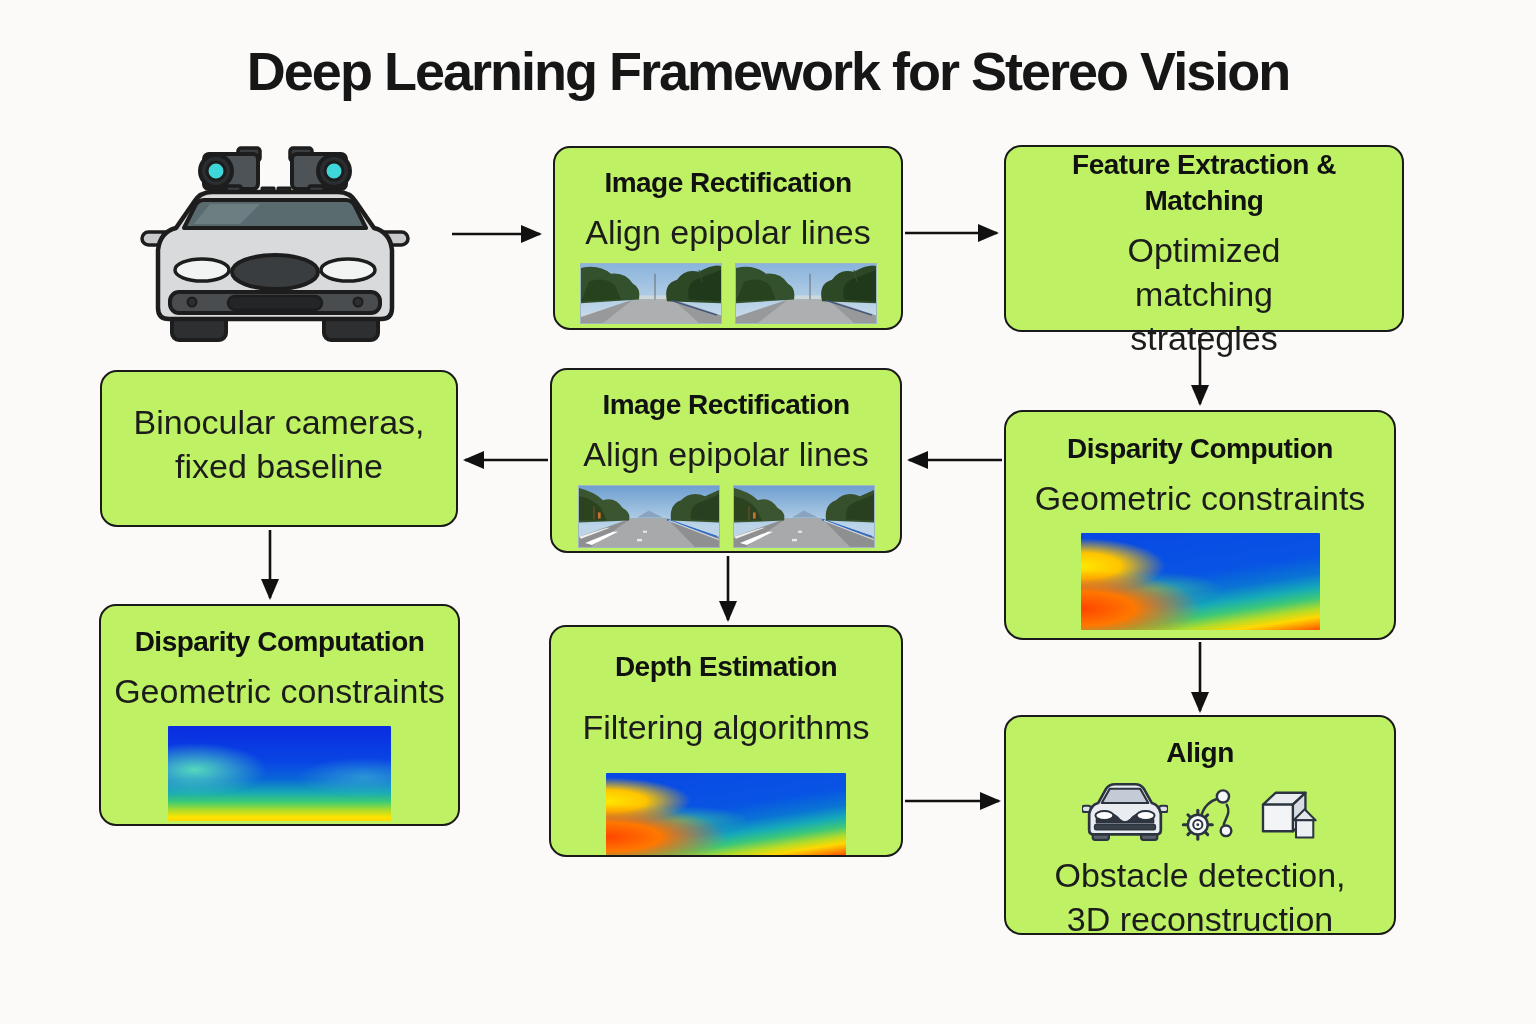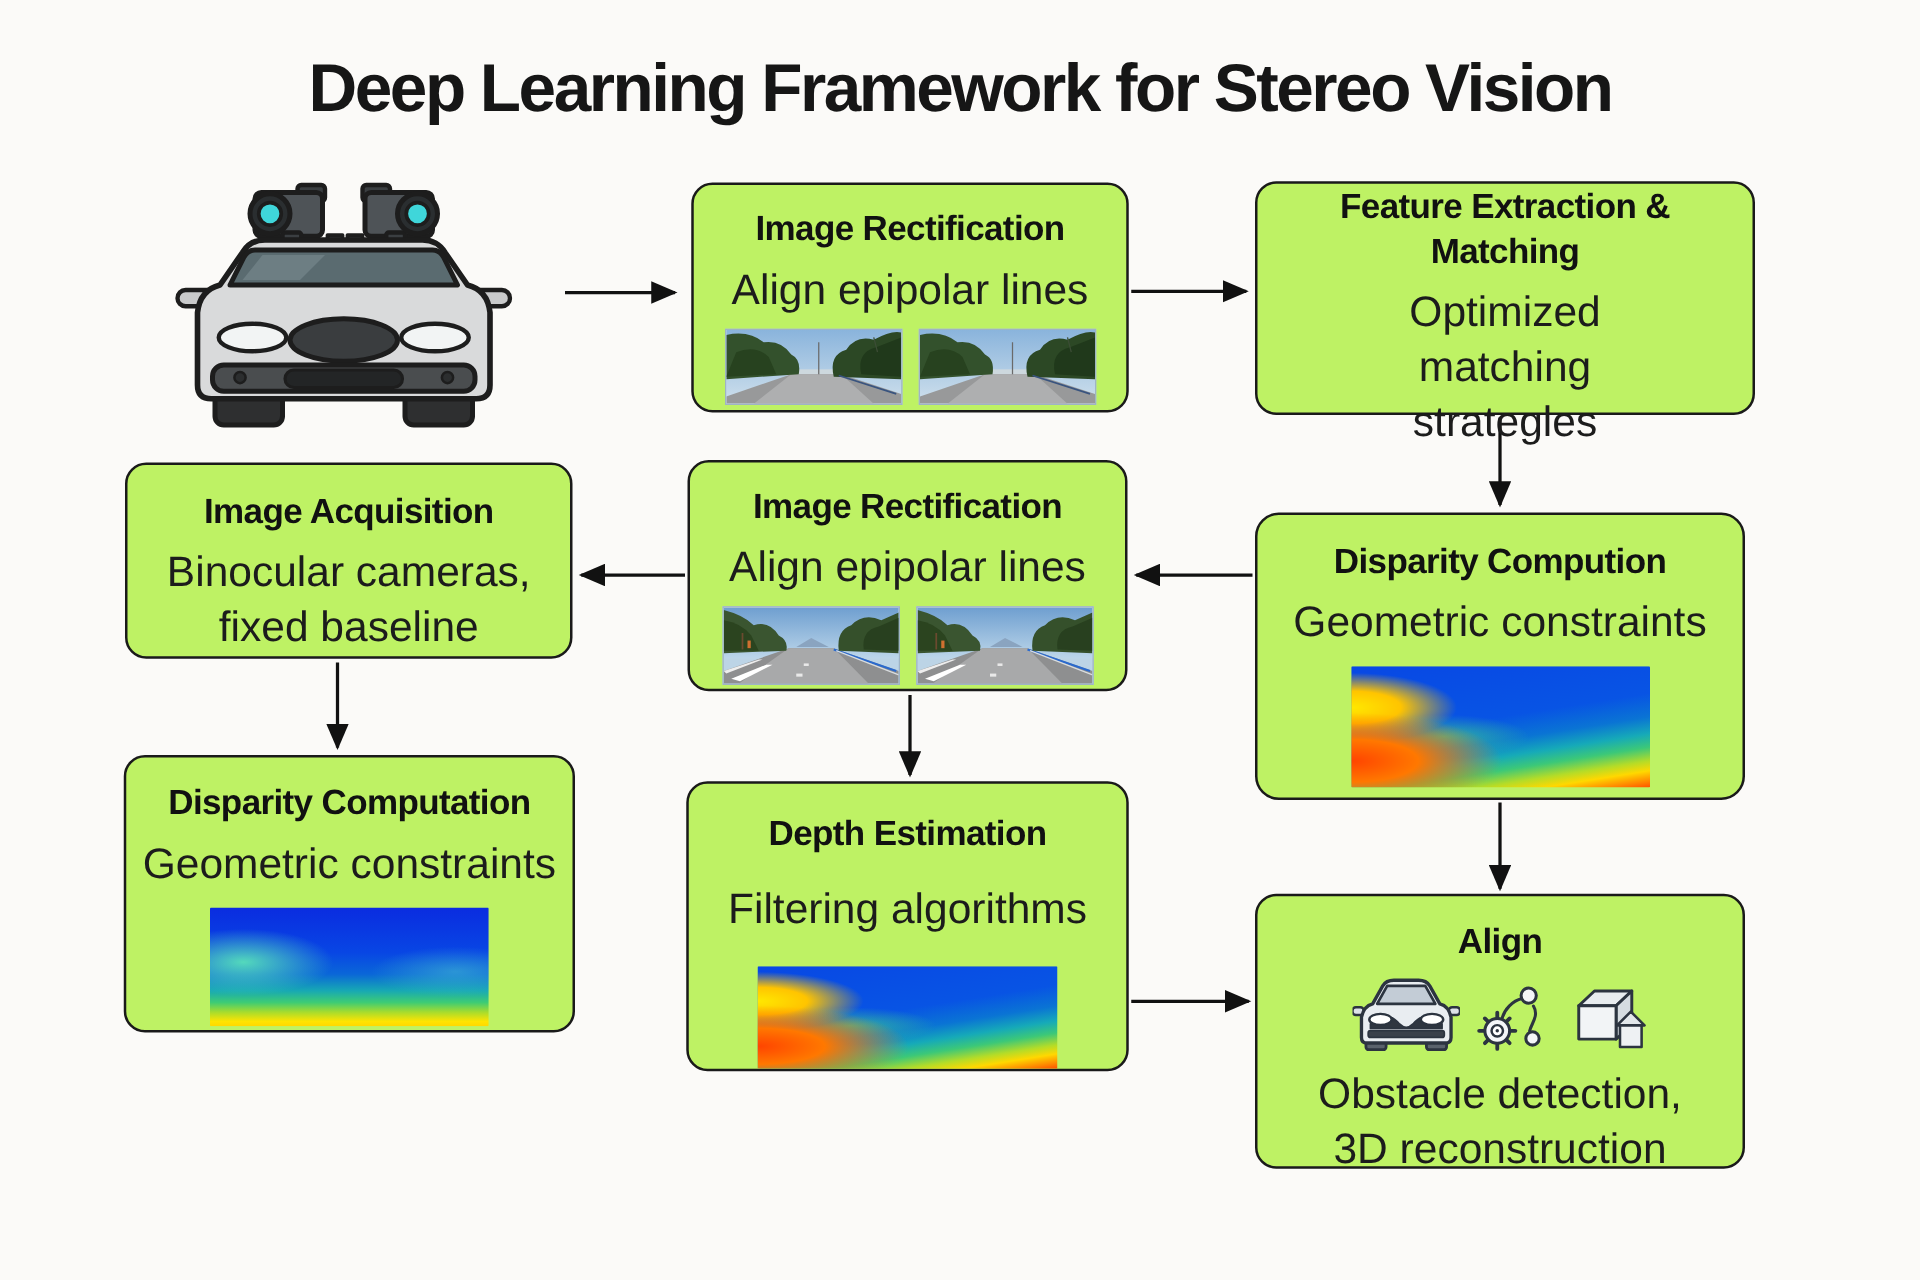--- a/index.html
+++ b/index.html
@@ -168,21 +168,20 @@
         </svg>
     </div>
   </div>
 
   <div class="node" style="left:1004px;top:145px;width:400px;height:187px;">
     <p class="node-title w320">Feature Extraction &amp; Matching</p>
     <p class="node-sub w290" style="margin-top:9px;">Optimized matching strategles</p>
   </div>
 
   <div class="node" style="left:100px;top:370px;width:358px;height:157px;padding-top:19px;">
-    <p class="node-title">Image Acquisition</p>
     <p class="node-sub w320" style="margin-top:9px;">Binocular cameras, fixed baseline</p>
   </div>
 
   <div class="node" style="left:550px;top:368px;width:352px;height:185px;padding-top:17px;">
     <p class="node-title">Image Rectification</p>
     <p class="node-sub" style="margin-top:9px;">Align epipolar lines</p>
     <div class="pair-row" style="margin-top:9px;">
       <svg class="road-img" width="140" height="61" viewBox="0 0 140 60" preserveAspectRatio="none">
           <use href="#road-b"></use>
         </svg>

